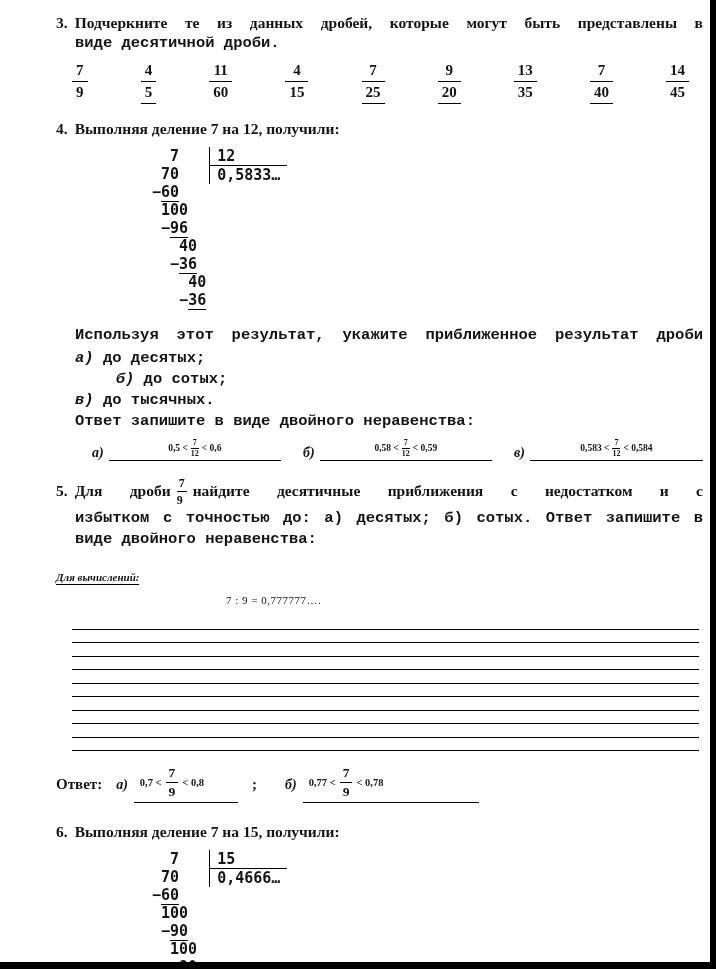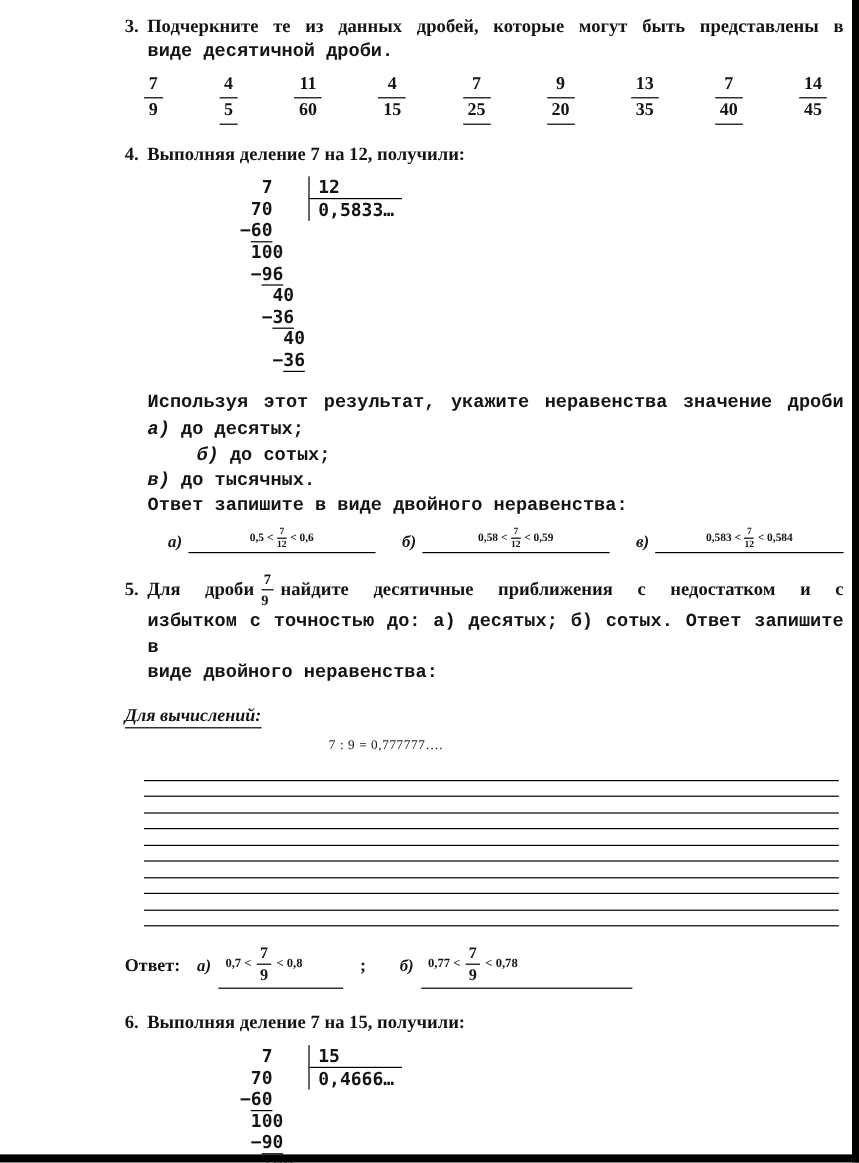--- a/index.html
+++ b/index.html
@@ -10,21 +10,21 @@
     font-family:"Liberation Serif", serif;
     font-weight:bold;
     color:#141414;
     overflow:hidden;
     box-sizing:border-box;
     padding-top:12px;
   }
   .scan-right{position:absolute;top:0;right:0;width:6px;height:100%;background:#000;}
   .scan-bottom{position:absolute;left:0;bottom:0;width:100%;height:7px;background:#000;}
 
-  .task{padding-left:104px;padding-right:13px;}
+  .task{padding-left:56px;padding-right:13px;}
   .pline{margin:0;font-size:15.5px;line-height:21px;}
   .just{text-align:justify;text-align-last:justify;}
   .cont{padding-left:19px;font-family:Liberation Mono, monospace;}
   .tnum{margin-right:7px;}
   .it{font-style:italic;}
 
   
   .frac-row{display:flex;justify-content:space-between;align-items:flex-start;
             margin:9px 14px 0 16px;}
   .frac{display:inline-block;text-align:center;font-size:15px;line-height:1;}
@@ -54,21 +54,21 @@
          line-height:1;margin:0 3px;}
   .tfrac .tfn{display:block;border-bottom:0.9px solid #000;padding:0 1px 1px;}
   .tfrac .tfd{display:block;padding-top:1px;}
 
   
   .ifrac{display:inline-block;vertical-align:middle;text-align:center;font-size:12px;
          line-height:1;margin:0 6px 2px;}
   .ifrac .ifn{display:block;border-bottom:1.3px solid #000;padding:0 2px 2px;}
   .ifrac .ifd{display:block;padding-top:2px;}
   .calc-label-wrap{margin:17px 0 0 0;}
-  .calc-label{font-size:15px;border-bottom:1.4px solid #000;padding-bottom:1px;}
+  .calc-label{font-size:11px;border-bottom:1.4px solid #000;padding-bottom:1px;}
   .calc-expr{margin:9px 0 0 170px;font-size:11px;font-weight:normal;letter-spacing:0.5px;}
   .lines{margin:10px 4px 0 16px;}
   .rline{height:12.5px;border-bottom:1.3px solid #000;}
   .ansrow5{display:flex;align-items:center;margin-top:15px;font-size:15px;}
   .lbl5{font-size:14px;margin:0 6px 0 14px;}
   .aline5{display:inline-block;border-bottom:1.3px solid #000;padding:0 34px 3px 6px;white-space:nowrap;}
   .aline5b{padding-right:96px;}
   .sm5{font-size:10.5px;vertical-align:middle;}
   .bfrac{display:inline-block;vertical-align:middle;text-align:center;font-size:13.5px;
          line-height:1.05;margin:0 4px;}
@@ -145,21 +145,21 @@
         <div class="drow"><span style="white-space: pre;">  −</span><span class="u">36</span></div>
         <div class="drow"><span style="white-space: pre;">    </span><span>40</span></div>
         <div class="drow"><span style="white-space: pre;">   −</span><span class="u">36</span></div>
       </div>
       <div class="dright">
         <div class="divisor">12</div>
         <div class="quotient">0,5833…</div>
       </div>
     </div>
 
-    <p class="pline cont just mt16"><span>Используя этот результат, укажите неравенства значение дроби</span></p>
+    <p class="pline cont just mt16"><span>Используя этот результат, укажите приближенное результат дроби</span></p>
 
     <div class="opts cont pline">
       <span class="opt-a"><span class="it">а)</span> <span>до десятых;</span></span>
       <span class="opt-b"><span class="it">б)</span> <span>до сотых;</span></span>
       <span class="opt-c"><span class="it">в)</span> <span>до тысячных.</span></span>
     </div>
 
     <p class="pline cont"><span>Ответ запишите в виде двойного неравенства:</span></p>
 
     <div class="ansrow4">

